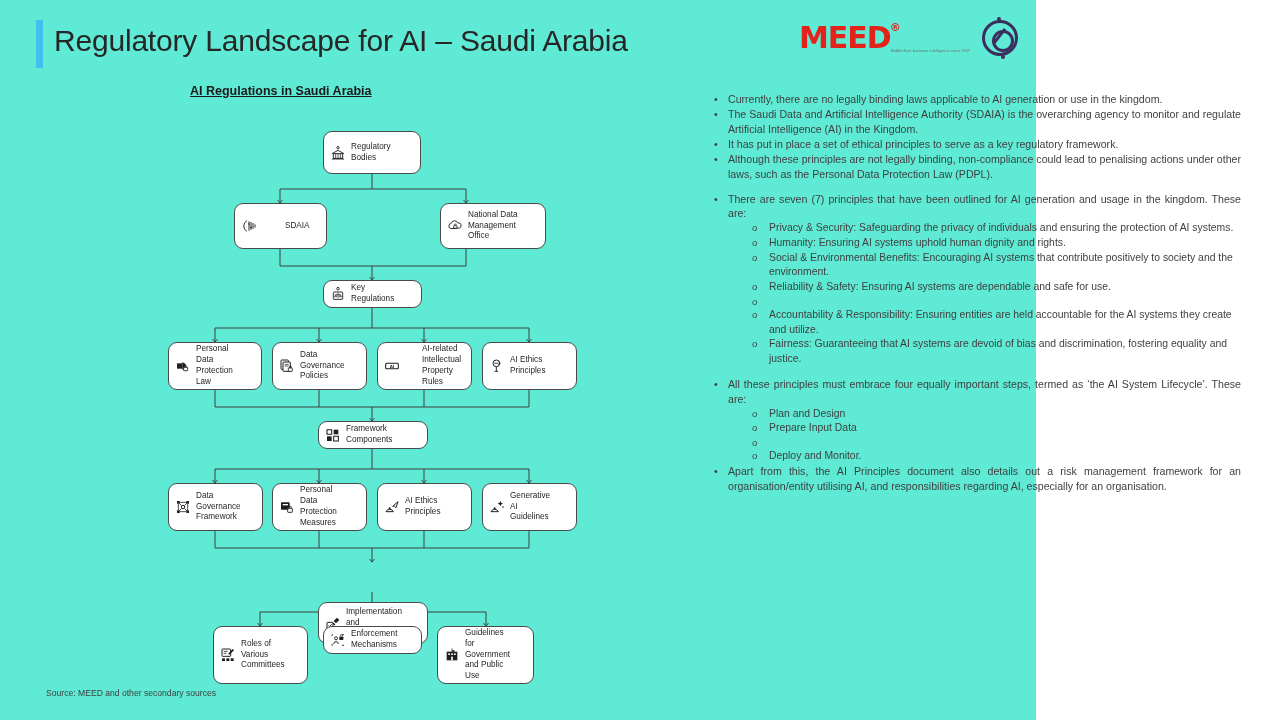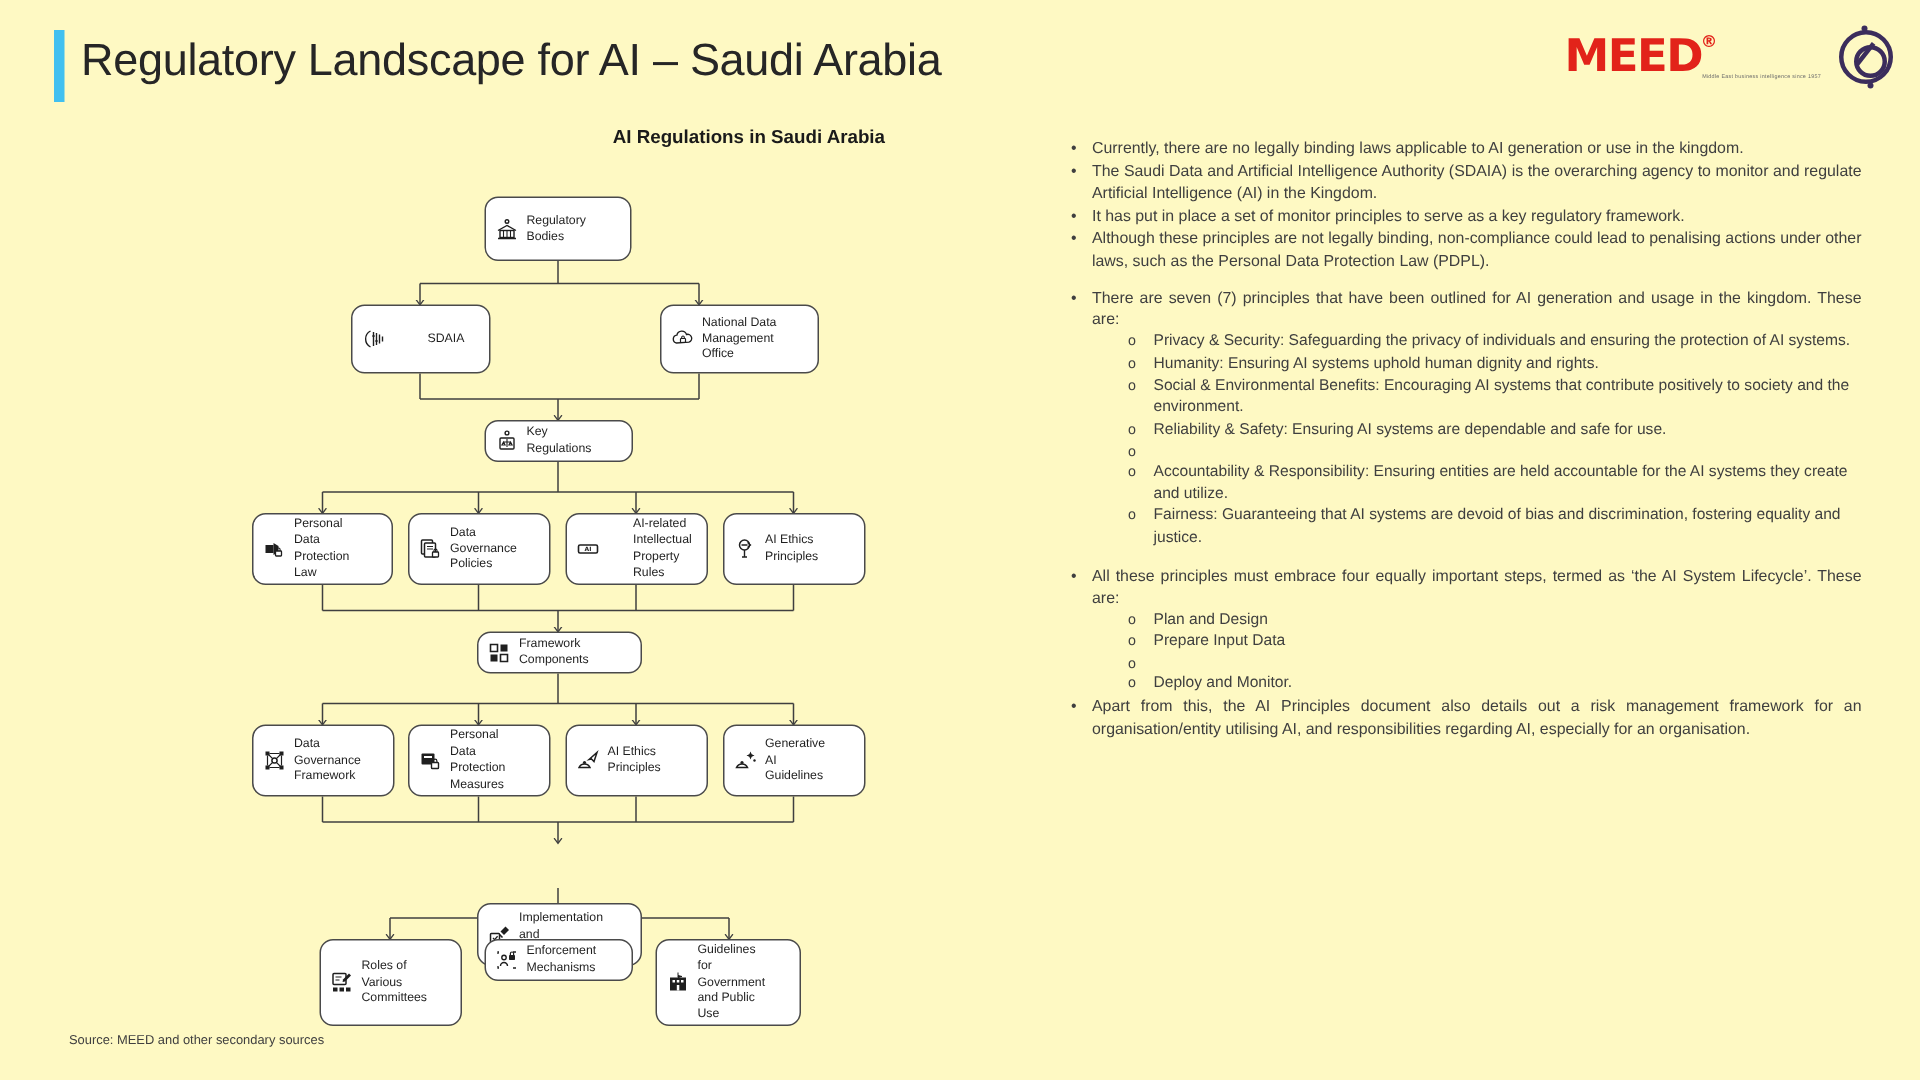--- a/index.html
+++ b/index.html
@@ -2,21 +2,21 @@
 <html><head>
 <meta charset="utf-8">
 <style>
   * { box-sizing: border-box; margin: 0; padding: 0; }
   html, body {
     width: 1280px; height: 720px;
     background: #ffffff;
     font-family: "Liberation Sans", sans-serif;
     overflow: hidden;
   }
-  .slide { position: relative; width: 1280px; height: 720px; background: #fef9c3; }
+  .slide { position: relative; width: 1036px; height: 720px; background: #5eead4; }
 
   
   .title-accent {
     position: absolute; left: 36px; top: 20px;
     width: 7px; height: 48px; background: #41c0f0;
   }
   .slide-title {
     position: absolute; left: 54px; top: 24px;
     font-size: 30px; font-weight: 400; color: #262626;
     letter-spacing: -0.2px; white-space: nowrap;
@@ -56,22 +56,22 @@
   .brand-dot-tl { position:absolute; left:12px; top:-6px; width:4px;height:4px;border-radius:50%;background:#3b2d5c;}
   .brand-dot-br { position:absolute; right:10px; bottom:-6px; width:4px;height:4px;border-radius:50%;background:#3b2d5c;}
 
   
   .diagram {
     position: absolute; left: 190px; top: 84px;
     width: 400px; height: 590px;
   }
   .diagram-title {
     position: absolute; left: 0; top: 0; width: 400px;
-    text-align: right; font-size: 12.5px; font-weight: 700;
-    color: #1a1a1a; font-family: "Liberation Sans", sans-serif;
+    text-align: left; font-size: 12.5px; font-weight: 700;
+    color: #1a1a1a; font-family: "Liberation Sans", sans-serif; text-decoration: underline;
   }
   .flow-svg { position: absolute; left: 0; top: 0; }
   .node {
     position: absolute;
     border: 1px solid #4a4a4a; border-radius: 9px;
     background: #fff; display: flex; align-items: center;
     gap: 5px; padding: 4px 6px;
   }
   .node-label {
     font-size: 8.2px; color: #1f1f1f; line-height: 1.32;
@@ -390,21 +390,21 @@
           <div class="bullet-row">
             <span class="mark">•</span>
             <span class="txt">Currently, there are no legally binding laws applicable to AI generation or use in the kingdom.</span>
           </div>
           <div class="bullet-row">
             <span class="mark">•</span>
             <span class="txt">The Saudi Data and Artificial Intelligence Authority (SDAIA) is the overarching agency to monitor and regulate Artificial Intelligence (AI) in the Kingdom.</span>
           </div>
           <div class="bullet-row">
             <span class="mark">•</span>
-            <span class="txt">It has put in place a set of monitor principles to serve as a key regulatory framework.</span>
+            <span class="txt">It has put in place a set of ethical principles to serve as a key regulatory framework.</span>
           </div>
           <div class="bullet-row">
             <span class="mark">•</span>
             <span class="txt">Although these principles are not legally binding, non-compliance could lead to penalising actions under other laws, such as the Personal Data Protection Law (PDPL).</span>
           </div>
         </div>
         <div class="blk">
           <div class="bullet-row">
             <span class="mark">•</span>
             <span class="txt">There are seven (7) principles that have been outlined for AI generation and usage in the kingdom. These are:</span>

